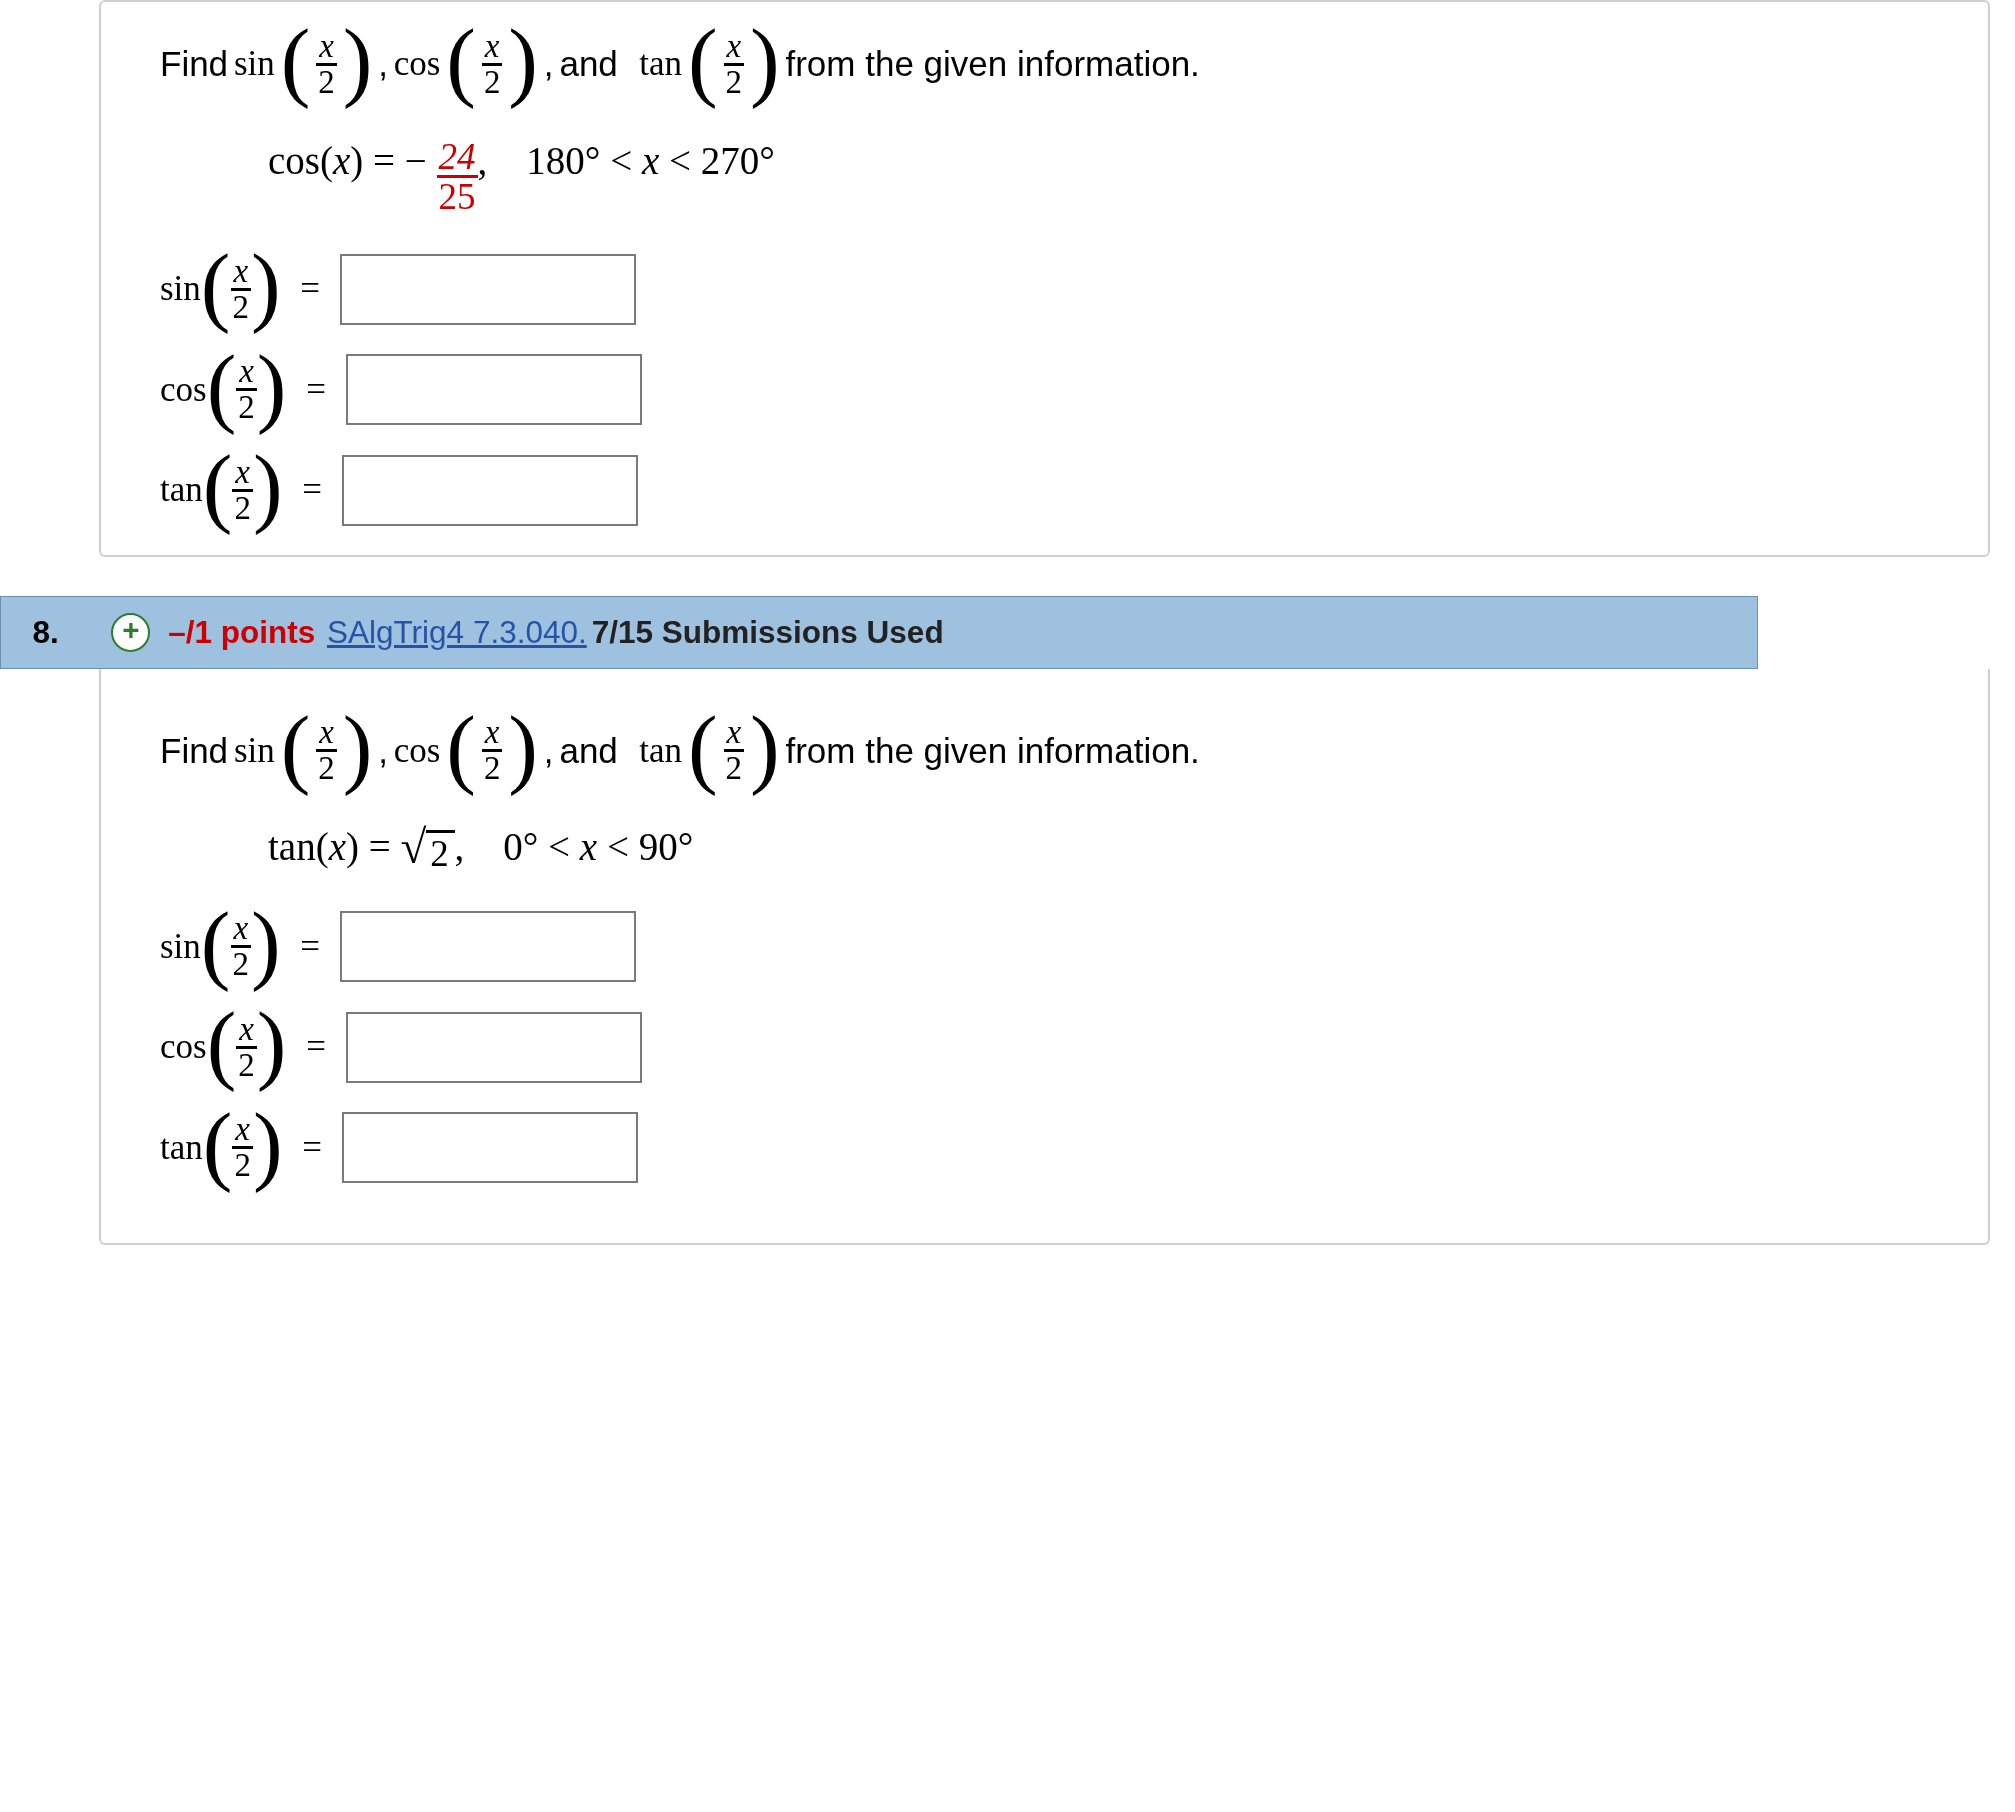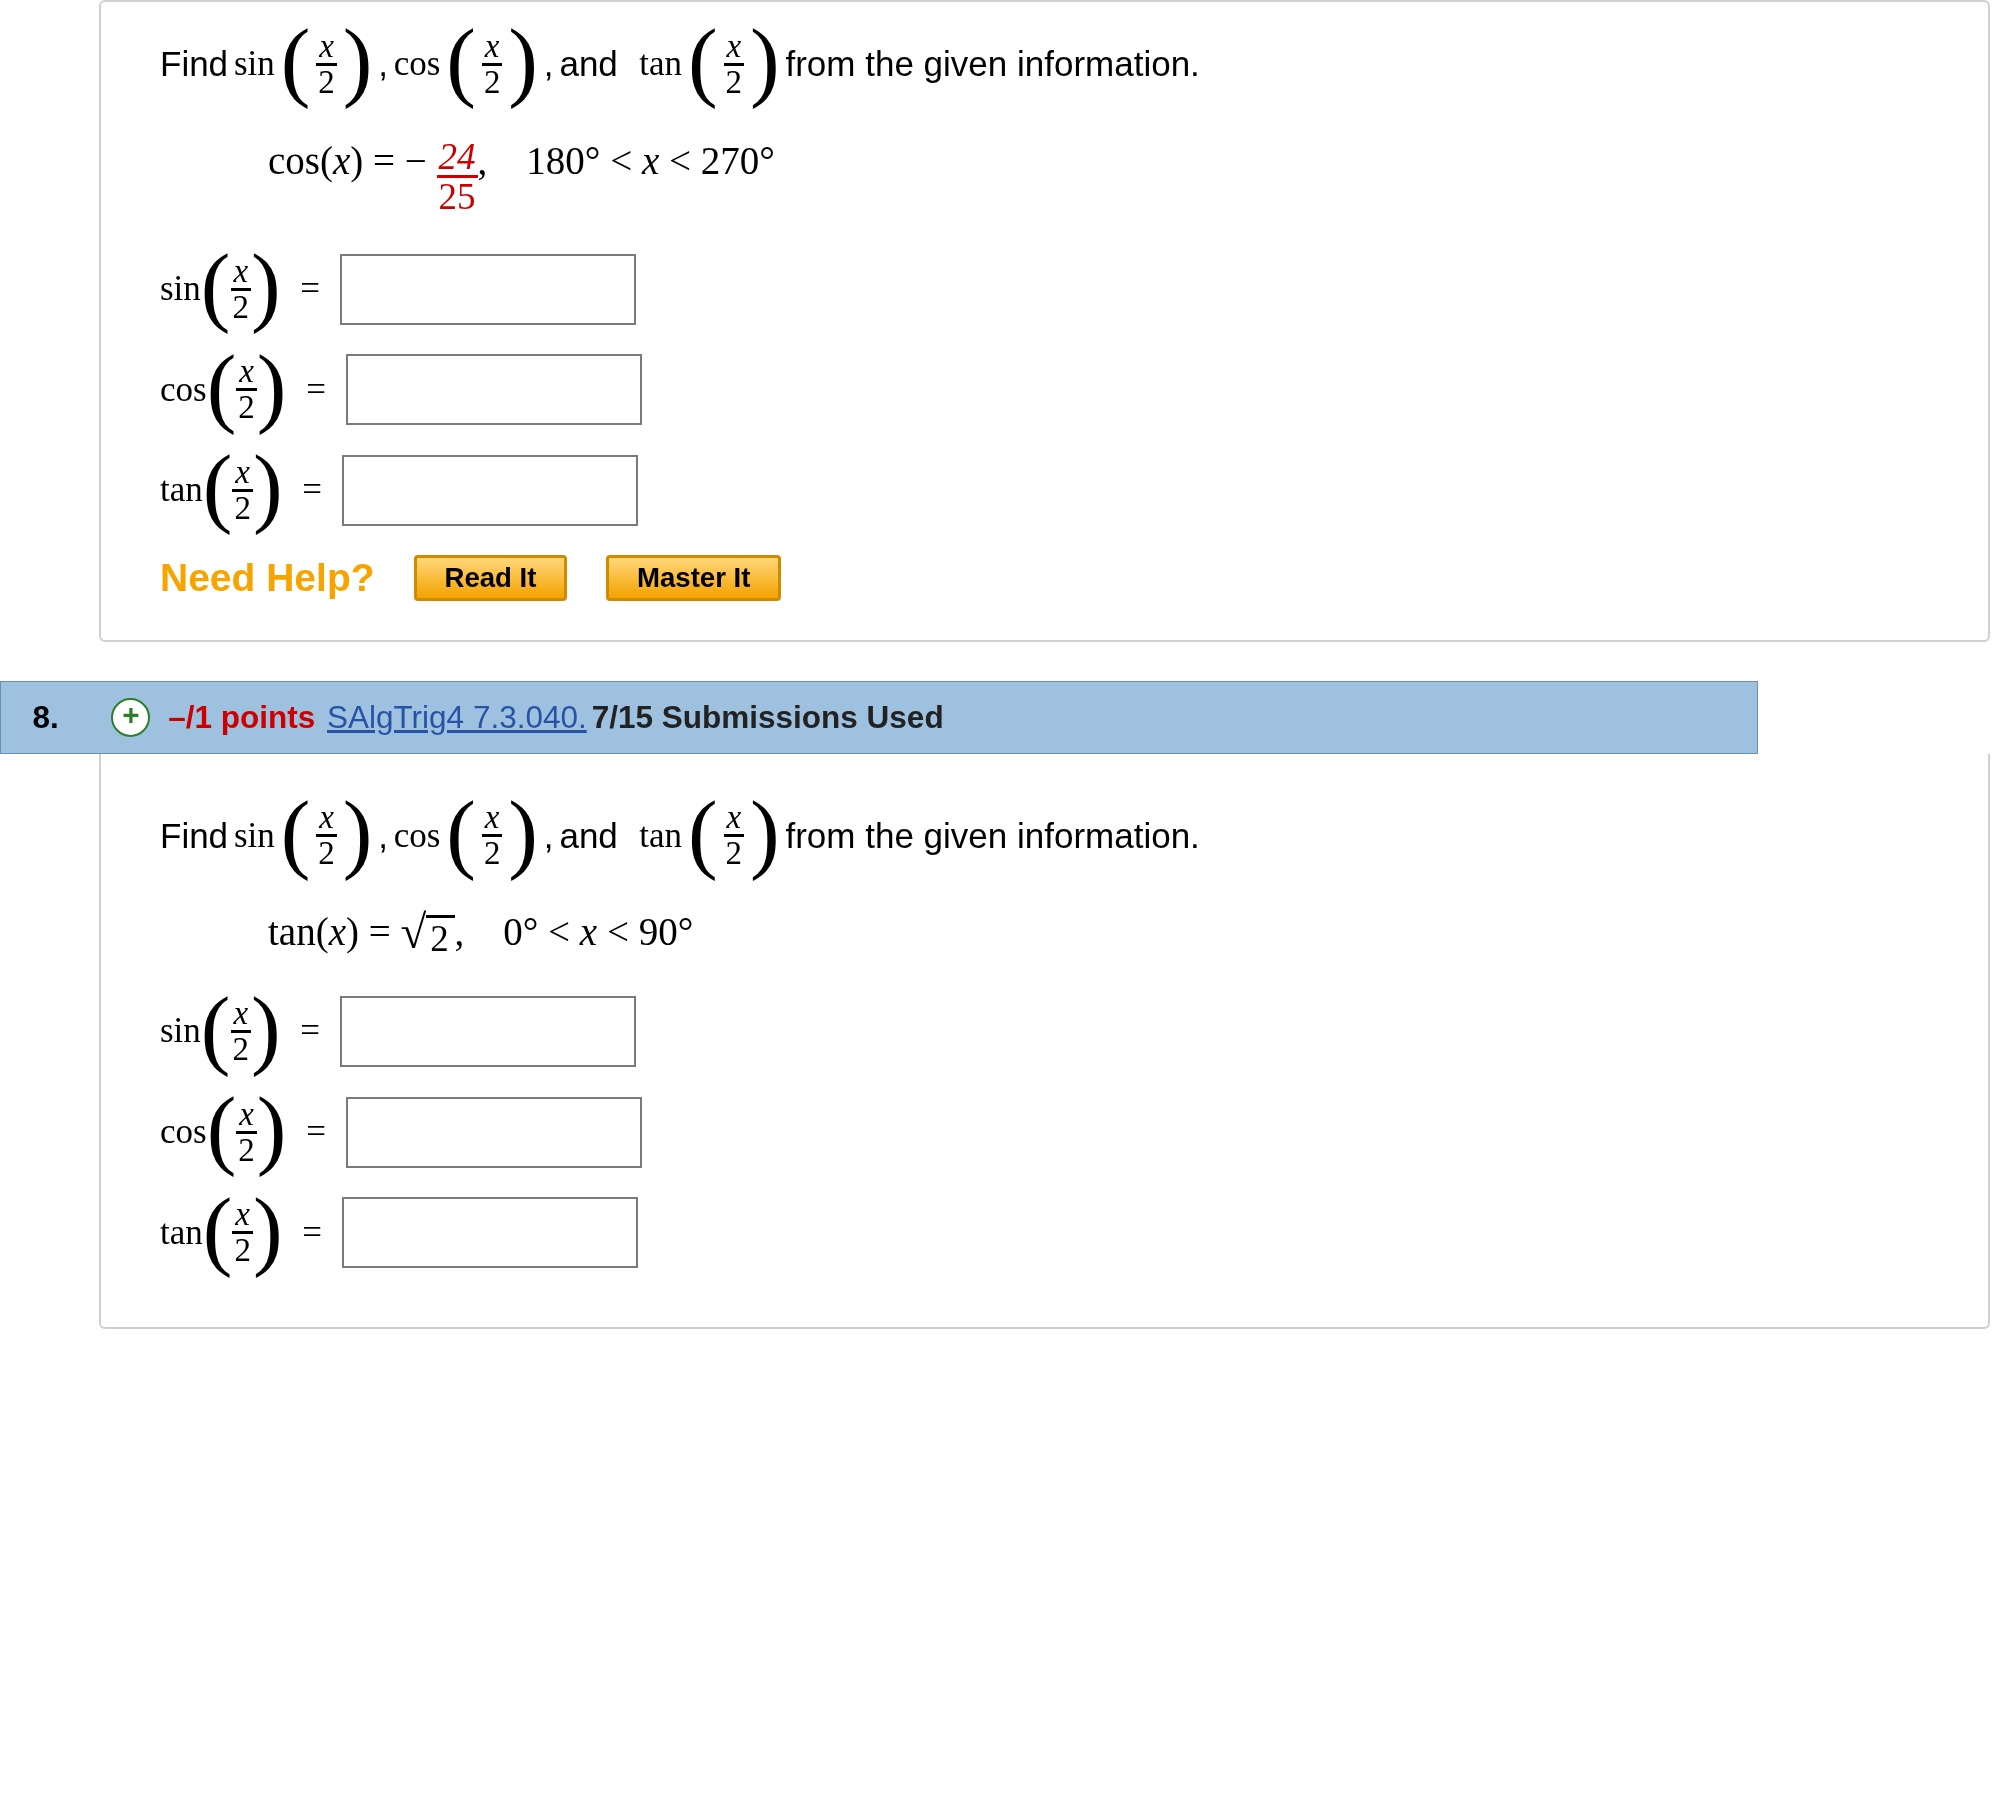--- a/index.html
+++ b/index.html
@@ -111,25 +111,20 @@
       <span class="bigparen">(</span>
       <span class="halfarg">
             <span class="ftop it">x</span>
             <span class="fbot">2</span>
           </span>
       <span class="bigparen">)</span>
       <span class="fn" style="margin:0 19.7px;">=</span>
       <input class="ansbox" style="">
     </div>
 
-    <div class="help">
-      <span class="help-label">Need Help?</span>
-      <span class="wbtn">Read It</span>
-      <span class="wbtn">Master It</span>
-    </div>
 
   </div>
 </div>
 
 <div class="qheader">
   <span class="qnum">8.</span>
   <span class="expand">+</span>
   <span class="pts">–/1 points</span>
   <span class="blink">SAlgTrig4 7.3.040.</span>
   <span class="hdrtxt">7/15 Submissions Used</span>

